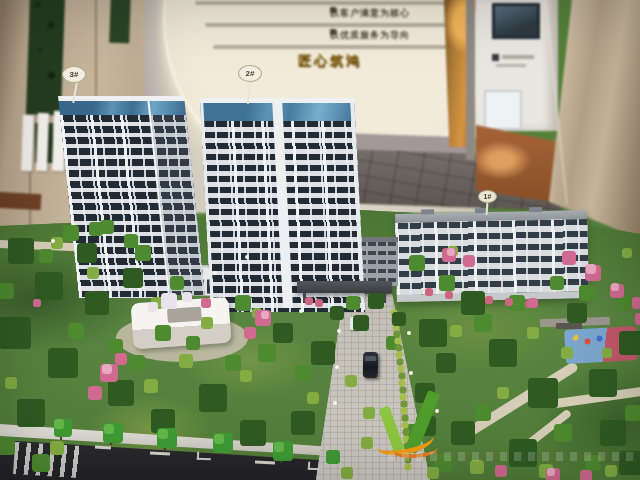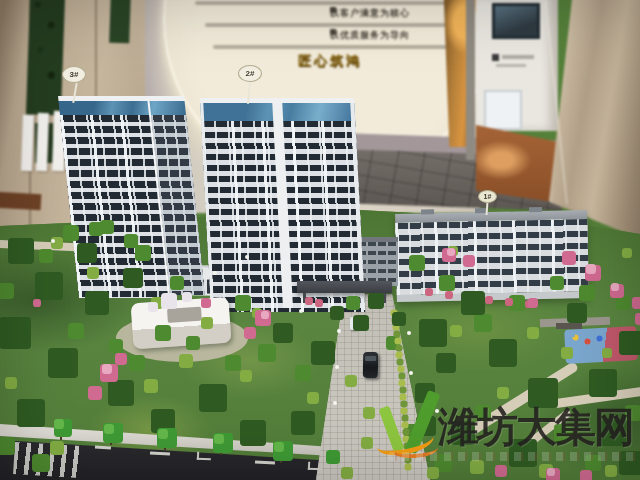--- a/index.html
+++ b/index.html
@@ -387,17 +387,16 @@
   <div class="pole pole2"></div>
   <div class="pole pole1"></div>
   <div class="disc disc3">3#</div>
   <div class="disc disc2">2#</div>
   <div class="disc disc1">1#</div>
 
   <div class="wm wm-stroke-l"></div>
   <div class="wm wm-stroke-r"></div>
   <div class="wm wm-swoosh1"></div>
   <div class="wm wm-swoosh2"></div>
-  <div class="wm wm-text">潍坊大集网</div>
   <div class="wm wm-fine"></div>
 
   <div class="vignette"></div>
 </div>
 
 </body></html>

